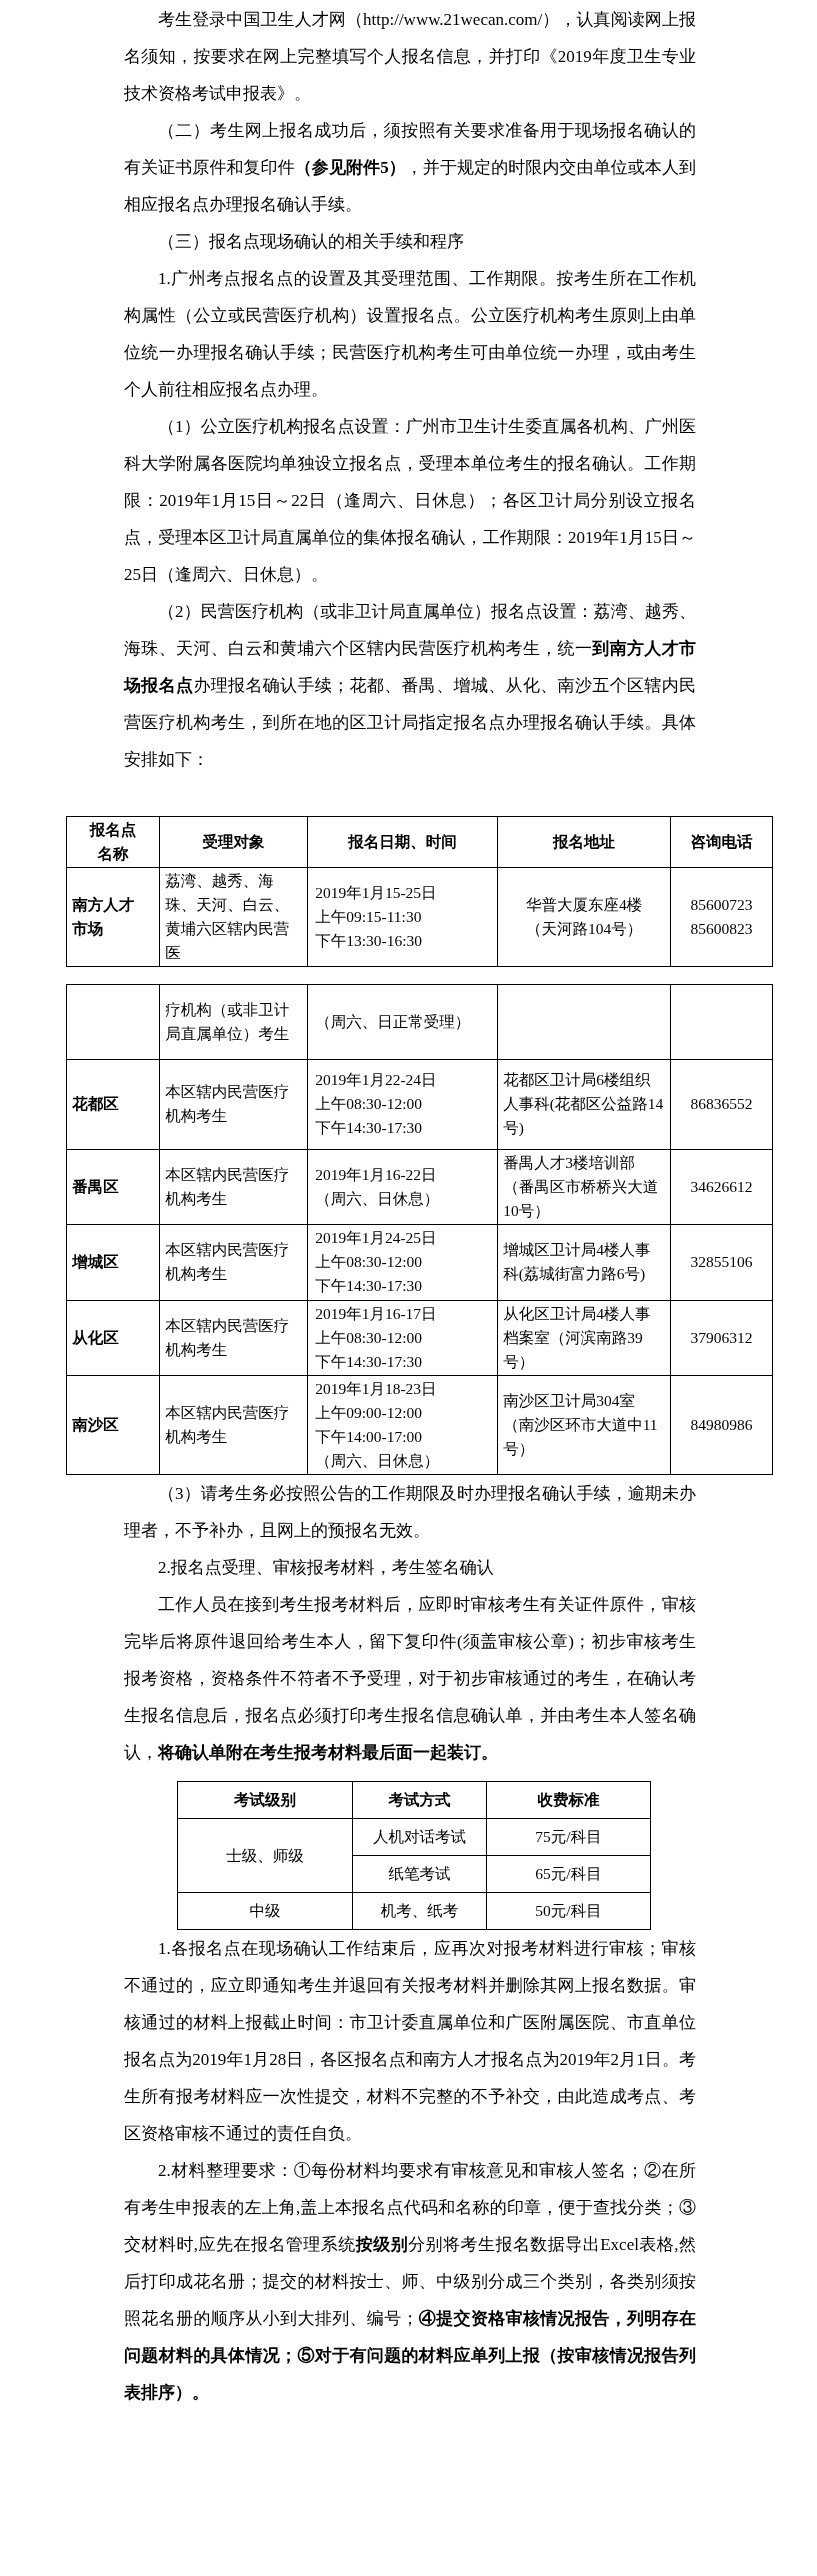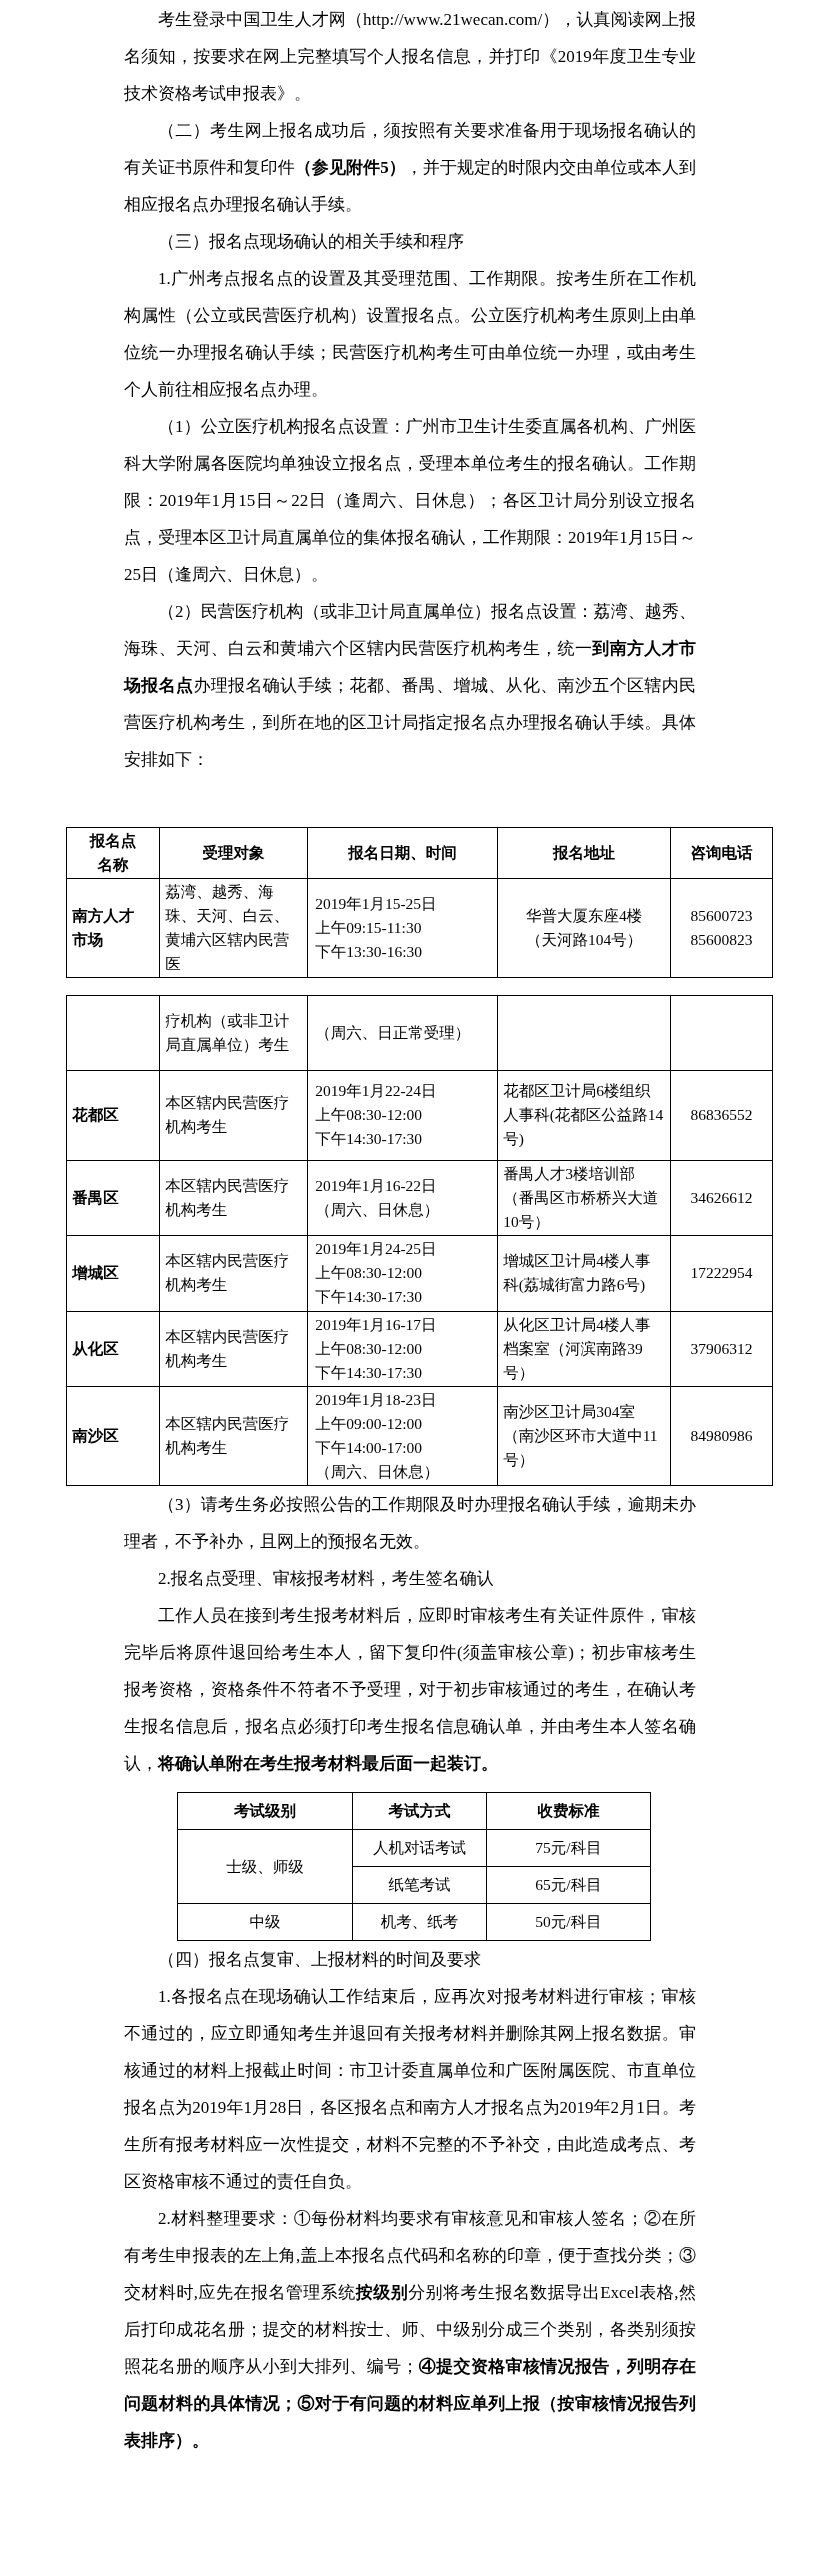--- a/index.html
+++ b/index.html
@@ -47,21 +47,21 @@
     width: 705px;
     margin-left: -58px;
     line-height: 24px;
   }
   .t1 .cell-name  { text-align: left; }
   .t1 .cell-aud   { text-align: left; }
   .t1 .cell-date  { text-align: left; padding-left: 7.2px; }
   .t1 .cell-addr  { text-align: left; }
   .t1 .cell-addr.center { text-align: center; }
   .t1 .cell-phone { text-align: center; }
-  .t1a { margin-top: 49px; }
+  .t1a { margin-top: 38px; }
   .t1 tr.r-header    { height: 49px; }
   .t1 tr.r-south     { height: 72px; }
   .t1 tr.r-cont      { height: 75px; }
   .t1 tr.r-huadu     { height: 90px; }
   .t1 tr.r-panyu     { height: 72px; }
   .t1 tr.r-zengcheng { height: 76px; }
   .t1 tr.r-conghua   { height: 74px; }
   .t1 tr.r-nansha    { height: 90px; }
   .table-gap { height: 16.5px; }
 
@@ -157,21 +157,21 @@
       <td class="cell-addr">番禺人才3楼培训部（番禺区市桥桥兴大道10号）</td>
       <td class="cell-phone">34626612</td>
     </tr>
     <tr class="r-zengcheng">
       <td class="cell-name b">增城区</td>
       <td class="cell-aud">本区辖内民营医疗机构考生</td>
       <td class="cell-date">2019年1月24-25日
 上午08:30-12:00
 下午14:30-17:30</td>
       <td class="cell-addr">增城区卫计局4楼人事科(荔城街富力路6号)</td>
-      <td class="cell-phone">17222954</td>
+      <td class="cell-phone">32855106</td>
     </tr>
     <tr class="r-conghua">
       <td class="cell-name b">从化区</td>
       <td class="cell-aud">本区辖内民营医疗机构考生</td>
       <td class="cell-date">2019年1月16-17日
 上午08:30-12:00
 下午14:30-17:30</td>
       <td class="cell-addr">从化区卫计局4楼人事档案室（河滨南路39号）</td>
       <td class="cell-phone">37906312</td>
     </tr>
@@ -218,20 +218,19 @@
       <td>65元/科目</td>
     </tr>
     <tr>
       <td>中级</td>
       <td>机考、纸考</td>
       <td>50元/科目</td>
     </tr>
   </tbody>
     </table>
 
-  <p class="para mt75"><span>（四）报名点复审、上报材料的时间及要求</span></p>
 
   <p class="para"><span>1.各报名点在现场确认工作结束后，应再次对报考材料进行审核；审核不通过的，应立即通知考生并退回有关报考材料并删除其网上报名数据。审核通过的材料上报截止时间：市卫计委直属单位和广医附属医院、市直单位报名点为2019年1月28日，各区报名点和南方人才报名点为2019年2月1日。考生所有报考材料应一次性提交，材料不完整的不予补交，由此造成考点、考区资格审核不通过的责任自负。</span></p>
 
   <p class="para"><span>2.材料整理要求：①每份材料均要求有审核意见和审核人签名；②在所有考生申报表的左上角,盖上本报名点代码和名称的印章，便于查找分类；③交材料时,应先在报名管理系统</span><span class="b">按级别</span><span>分别将考生报名数据导出Excel表格,然后打印成花名册；提交的材料按士、师、中级别分成三个类别，各类别须按照花名册的顺序从小到大排列、编号；</span><span class="b">④提交资格审核情况报告，列明存在问题材料的具体情况；⑤对于有问题的材料应单列上报（按审核情况报告列表排序）。</span></p>
 
 </div>
 
 
 </body></html>

